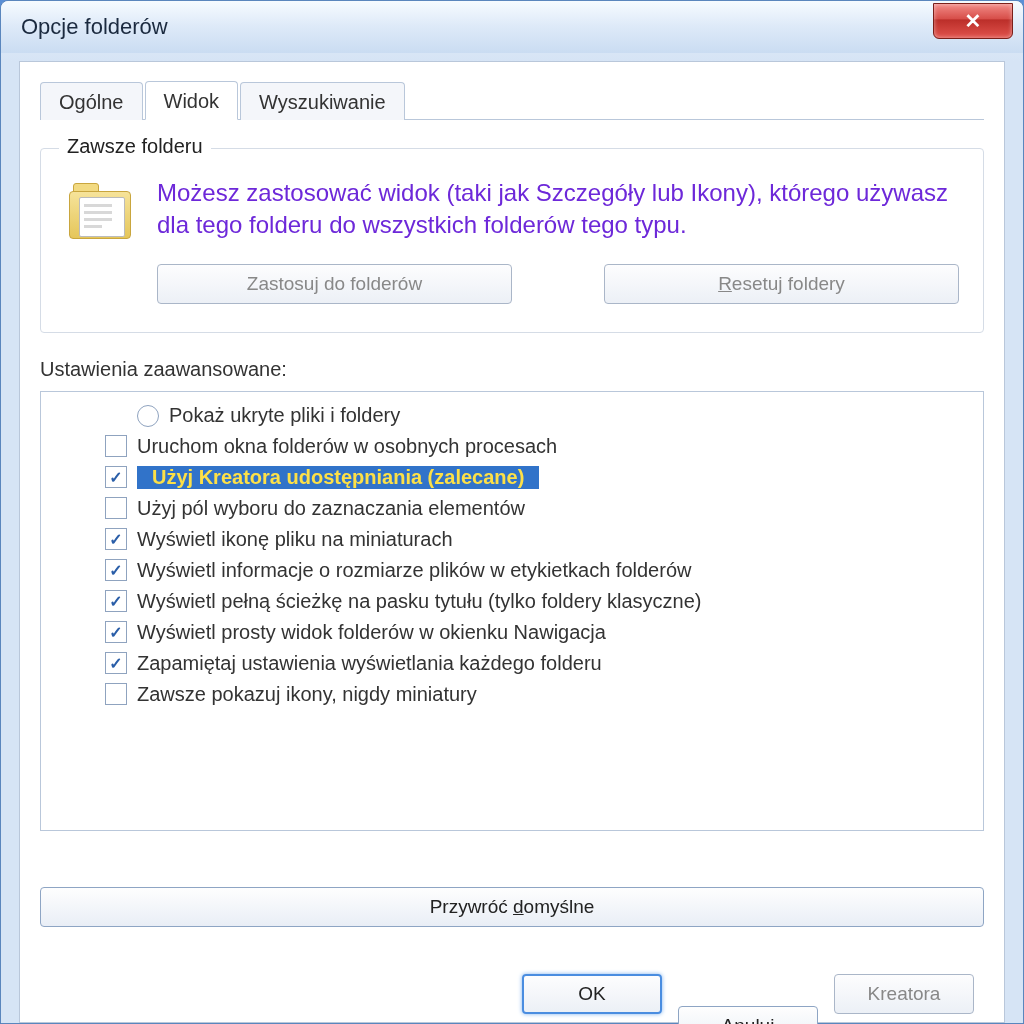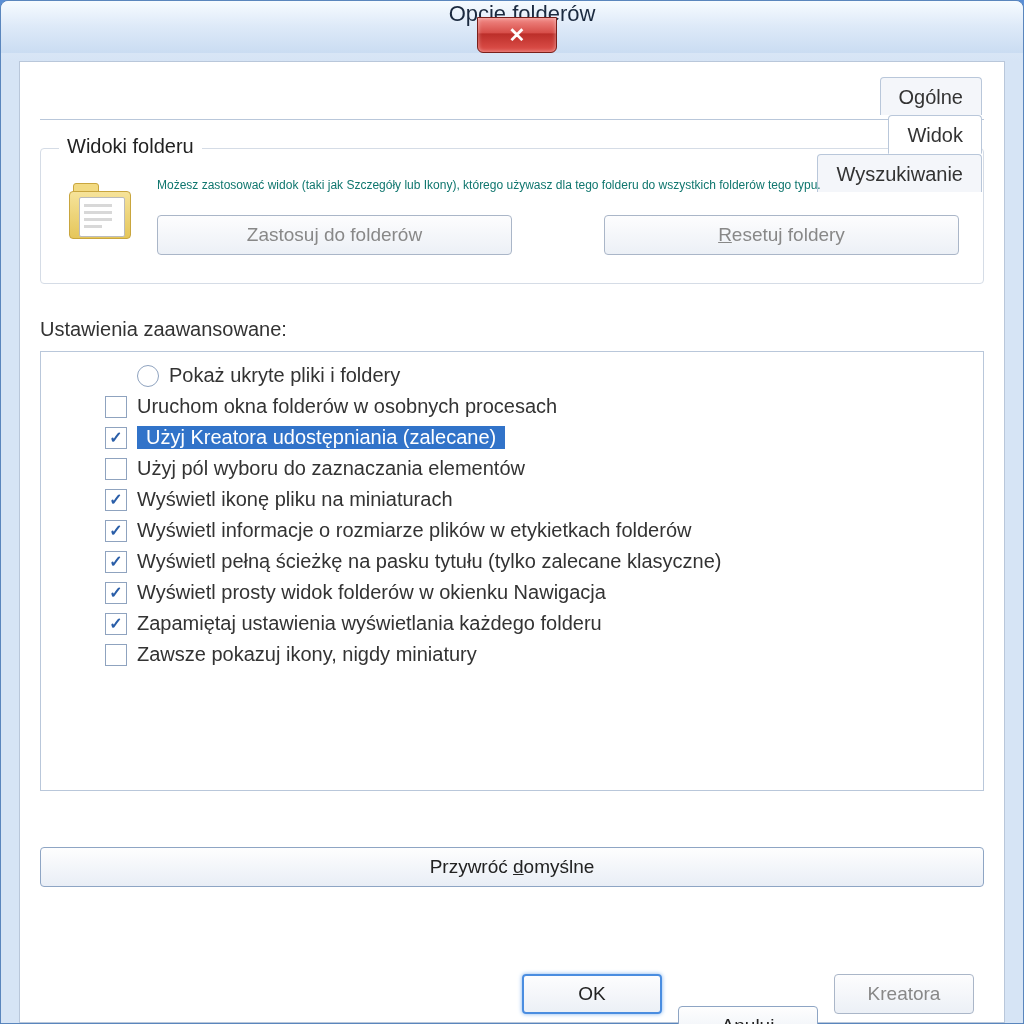--- a/index.html
+++ b/index.html
@@ -22,21 +22,20 @@
   }
   .titlebar {
     height: 52px;
     display: flex;
     align-items: center;
     justify-content: space-between;
     padding: 0 0 0 20px;
     background: linear-gradient(180deg, #f6fbff 0%, #dde9f8 50%, #cadcf2 100%);
     border-radius: 8px 8px 0 0;
     position: relative;
-    flex-direction: column;
   }
   .title-text {
     font-size: 22px;
     color: #1b2a3f;
   }
   .close-btn {
     width: 80px;
     height: 36px;
     margin-right: 10px;
     margin-top: -12px;
@@ -58,21 +57,20 @@
     background: #fff;
     border: 1px solid #b9c7da;
     padding: 14px 20px 0 20px;
   }
   .tabs {
     display: flex;
     align-items: flex-end;
     height: 44px;
     border-bottom: 1px solid #b9c7da;
     position: relative;
-    flex-direction: column;
   }
   .tab {
     padding: 8px 18px 6px 18px;
     border: 1px solid #b9c7da;
     border-bottom: none;
     margin-right: 2px;
     background: #f4f6fa;
     border-radius: 4px 4px 0 0;
     cursor: pointer;
     font-size: 20px;
@@ -119,66 +117,66 @@
     background:#f2da82; border:1px solid #c9a63e;
     border-radius:3px 3px 0 0;
   }
   .folder-icon .sheet {
     position:absolute; left:14px; top:20px; width:46px; height:40px;
     background:#fff; border:1px solid #bbb;
     border-radius:2px;
   }
   .folder-icon .line { position:absolute; left:4px; height:3px; background:#d8d8d8; width:28px; }
   .group-text { flex: 1; }
-  .group-text p { margin: 0 0 22px 0; font-size: 12px; line-height:1.35; color:#0f766e; }
+  .group-text p { margin: 0 0 22px 0; font-size: 24px; line-height:1.35; color:#6d28d9; }
   .btn-row { display: flex; gap: 92px; justify-content: space-between; }
   .btn {
     flex: 1;
     min-width: 240px;
     height: 40px;
     border: 1px solid #aab6c8;
     border-radius: 4px;
     background: linear-gradient(180deg,#fdfdfe,#ecf0f6);
     font-size: 19px;
     color: #888;
     cursor: pointer;
     padding: 0 18px;
   }
-  .section-label { margin-top: 34px; font-size: 20px; color:#333; }
+  .section-label { margin-top: 25px; font-size: 20px; color:#333; }
   .listbox {
     margin-top: 10px;
     border: 1px solid #b9c7da;
     height: 440px;
     overflow-y: scroll;
     padding: 8px 6px;
   }
   .item {
     display: flex;
     align-items: center;
     padding: 4px 8px 4px 58px;
     font-size: 20px;
     color: #333;
     gap: 10px;
     white-space: nowrap;
   }
-  .item.radio { padding-left: 90px; }
+  .item.radio { padding-left: 90px; align-items: flex-end; }
   .item .ctrl {
     width: 22px; height: 22px; flex:0 0 22px;
     border:1px solid #8fa3bf;
     background:#fff;
     display:flex; align-items:center; justify-content:center;
     font-size:16px; color:#2a5ea8; font-weight:bold;
   }
   .item.radio .ctrl { border-radius:50%; }
   .item.radio .ctrl.inner::after{
     content:''; width:10px; height:10px; border-radius:50%; background:#4a6; display:none;
   }
   .item .ctrl.checked::after { content:'✓'; }
   .item.selected .label {
-    background:#3173c9; color:#ffffff; padding:0 9px;
+    background:#3173c9; color:#fde047; padding:0 15px;font-weight:bold;
   }
   .bottom-right {
     display:flex; justify-content:flex-end; margin-top:24px;
   }
   .btn.enabled { color:#222; background:linear-gradient(180deg,#fefefe,#e9eef6); border:1px solid #8ea5c4;margin-top:32px; }
   .dialog-buttons {
     position:absolute; left:0; right:0; bottom:0; height:54px;
     display:flex; gap:16px; justify-content:flex-end; align-items:flex-start;
     padding: 6px 30px 0 0;
   }
@@ -207,21 +205,21 @@
   </div>
 
   <div class="content">
     <div class="tabs">
       <div class="tab">Ogólne</div>
       <div class="tab active">Widok</div>
       <div class="tab">Wyszukiwanie</div>
     </div>
 
     <div class="group">
-      <span class="group-title">Widoki folderu</span>
+      <span class="group-title">Zawsze folderu</span>
       <div class="group-row">
         <div class="folder-icon">
           <div class="tab-f"></div>
             <div class="back"></div>
             <div class="sheet">
             <div class="line" style="top:6px"></div>
             <div class="line" style="top:13px"></div>
             <div class="line" style="top:20px"></div>
             <div class="line" style="top:27px; width:18px"></div>
           </div>
@@ -261,21 +259,21 @@
         <div class="item">
           <span class="ctrl checked"></span>
           <span class="label">Wyświetl ikonę pliku na miniaturach</span>
         </div>
         <div class="item">
           <span class="ctrl checked"></span>
           <span class="label">Wyświetl informacje o rozmiarze plików w etykietkach folderów</span>
         </div>
         <div class="item">
           <span class="ctrl checked"></span>
-          <span class="label">Wyświetl pełną ścieżkę na pasku tytułu (tylko zalecane klasyczne)</span>
+          <span class="label">Wyświetl pełną ścieżkę na pasku tytułu (tylko foldery klasyczne)</span>
         </div>
         <div class="item">
           <span class="ctrl checked"></span>
           <span class="label">Wyświetl prosty widok folderów w okienku Nawigacja</span>
         </div>
         <div class="item">
           <span class="ctrl checked"></span>
           <span class="label">Zapamiętaj ustawienia wyświetlania każdego folderu</span>
         </div>
         <div class="item">

